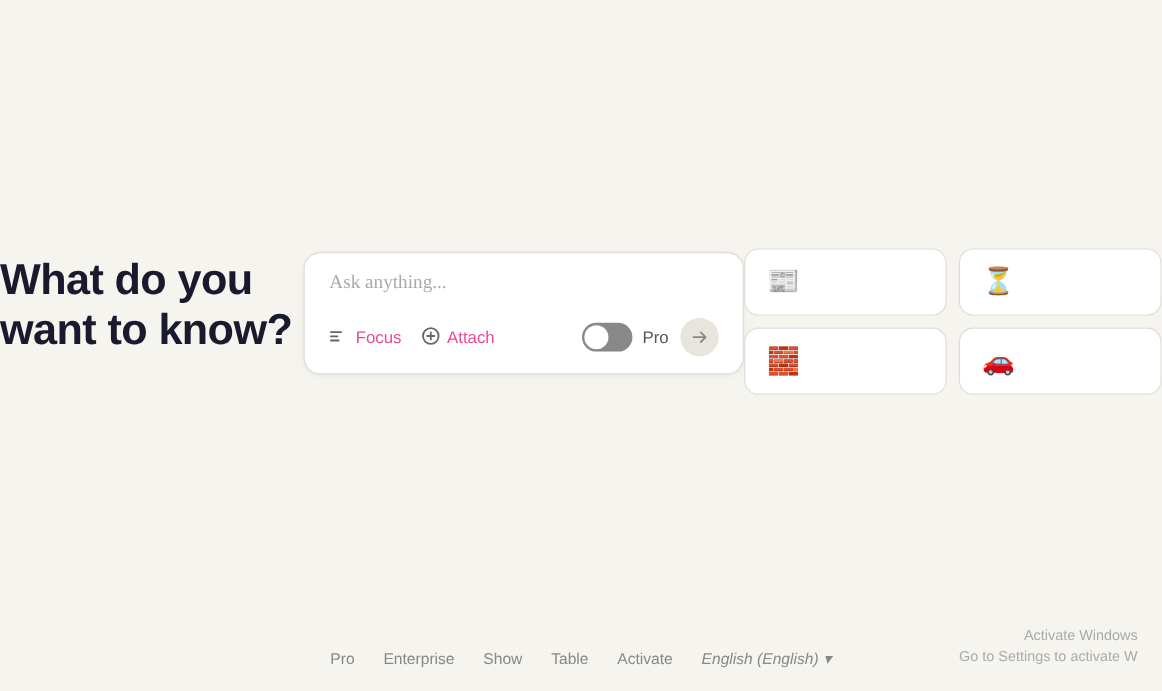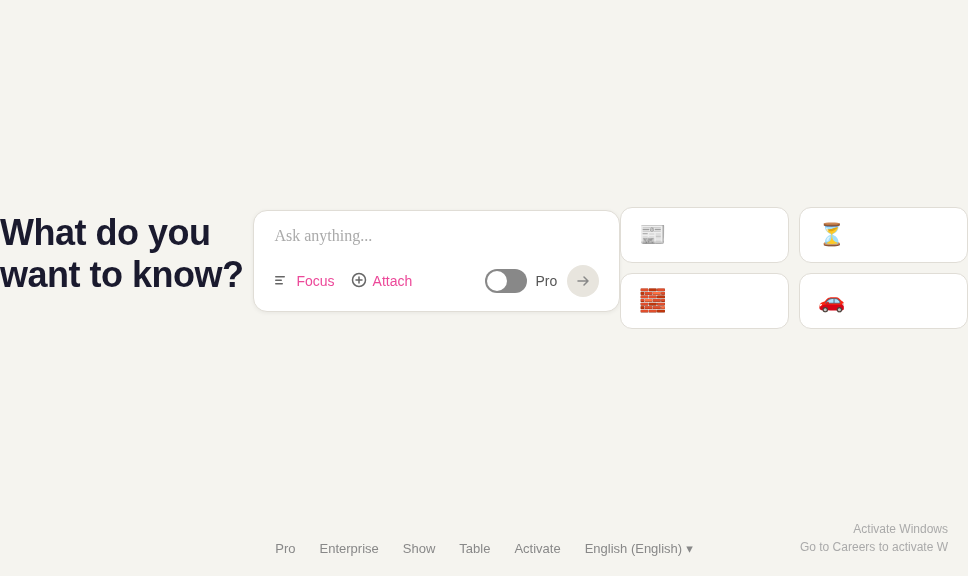--- a/index.html
+++ b/index.html
@@ -188,20 +188,21 @@
       color: #888;
       text-decoration: none;
       cursor: pointer;
     }
 
     .footer-lang {
       display: flex;
       align-items: center;
       gap: 4px;
       cursor: pointer;
+      font-style: italic;
     }
 
     .windows-activation {
       position: absolute;
       bottom: 20px;
       right: 20px;
       text-align: right;
     }
 
     .windows-activation p {
@@ -280,14 +281,14 @@
   <a>Table</a>
   <a>Activate</a>
   <div class="footer-lang">
     <span>English (English)</span>
     <span>▾</span>
   </div>
 </nav>
 
 <div class="windows-activation">
   <p>Activate Windows</p>
-  <p>Go to Careers to activate W</p>
+  <p>Go to Settings to activate W</p>
 </div>
 
 </body></html>

